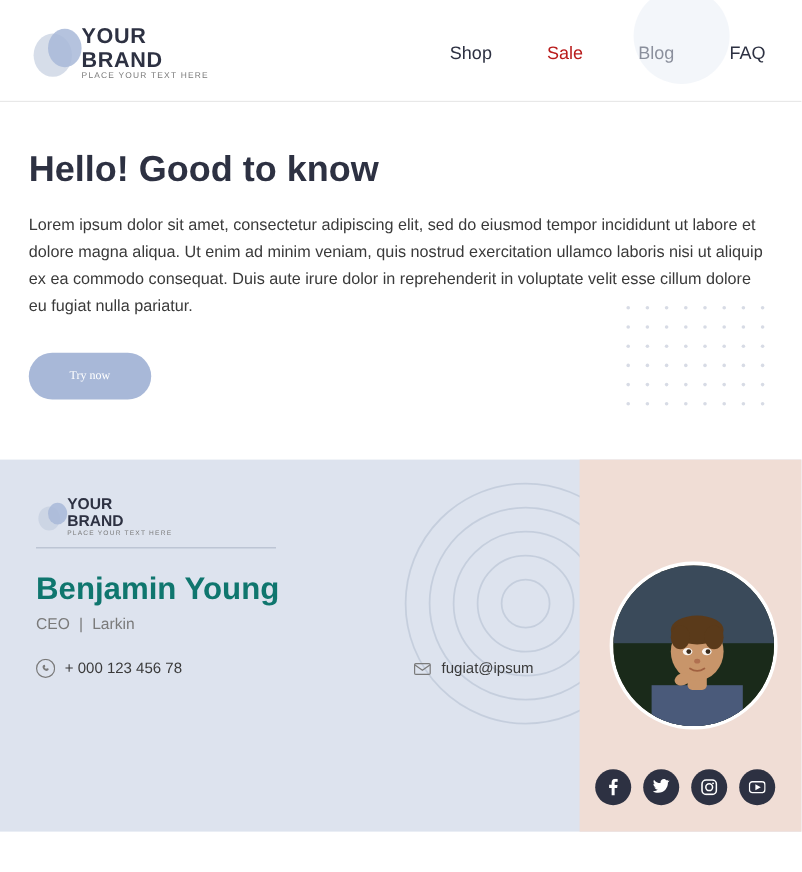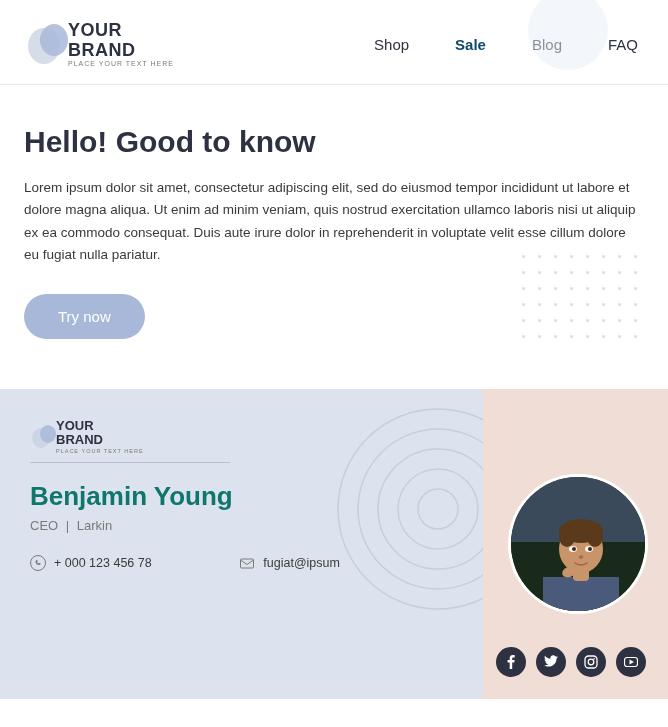--- a/index.html
+++ b/index.html
@@ -52,22 +52,21 @@
       margin-left: auto;
       align-items: center;
     }
     .nav-link {
       font-size: 15px;
       color: #2d3142;
       text-decoration: none;
       cursor: pointer;
     }
     .nav-link.sale {
-      color: #0c4a6e;
-      font-weight: bold;
+      color: #b91c1c;
     }
     
     .nav-circle {
       position: absolute;
       right: 60px;
       top: -10px;
       width: 80px;
       height: 80px;
       border-radius: 50%;
       background: #e8edf5;
@@ -92,23 +91,24 @@
       line-height: 1.65;
       margin-bottom: 28px;
       margin-top: 15px;
     }
     .try-now-btn {
       background: #a8b8d8;
       color: #fff;
       border: none;
       border-radius: 30px;
       padding: 14px 34px;
-      font-size: 15px;
+      font-size: 10px;
       cursor: pointer;
       font-weight: 500;
+      font-family: Liberation Serif, serif;
     }
     
     .dot-grid {
       position: absolute;
       right: 24px;
       top: 170px;
       display: grid;
       grid-template-columns: repeat(8, 10px);
       grid-template-rows: repeat(6, 10px);
       gap: 6px;
@@ -181,21 +181,21 @@
       color: #7a7a7a;
       margin-bottom: 22px;
     }
     .card-title .divider-char {
       margin: 0 4px;
     }
 
     
     .contact-grid {
       display: grid;
-      grid-template-columns: 1fr 1fr 1fr;
+      grid-template-columns: 1fr 1fr;
       gap: 10px 20px;
       margin-bottom: 0;
     }
     .contact-item {
       display: flex;
       align-items: center;
       gap: 8px;
       font-size: 12.5px;
       color: #3a3a3a;
     }

